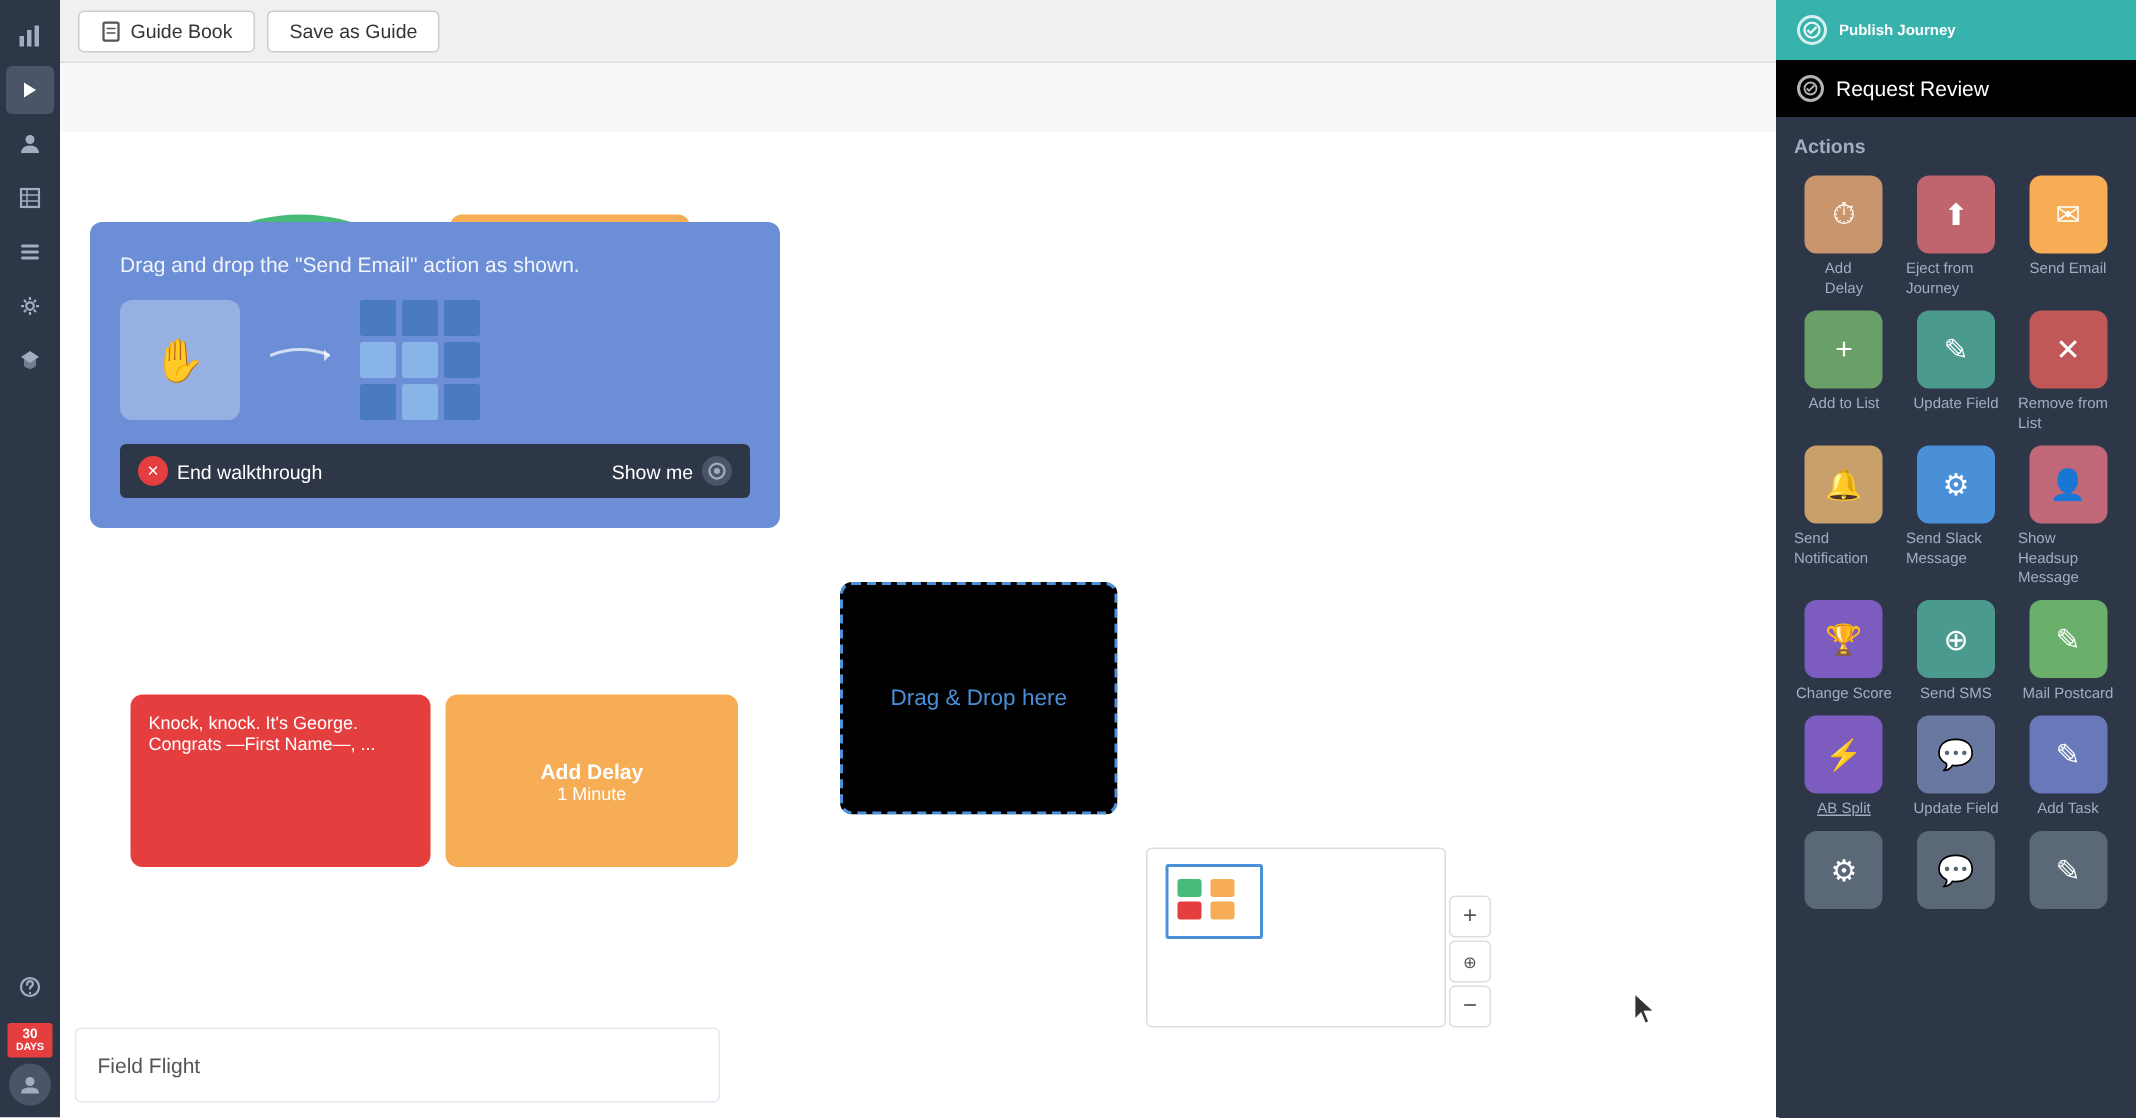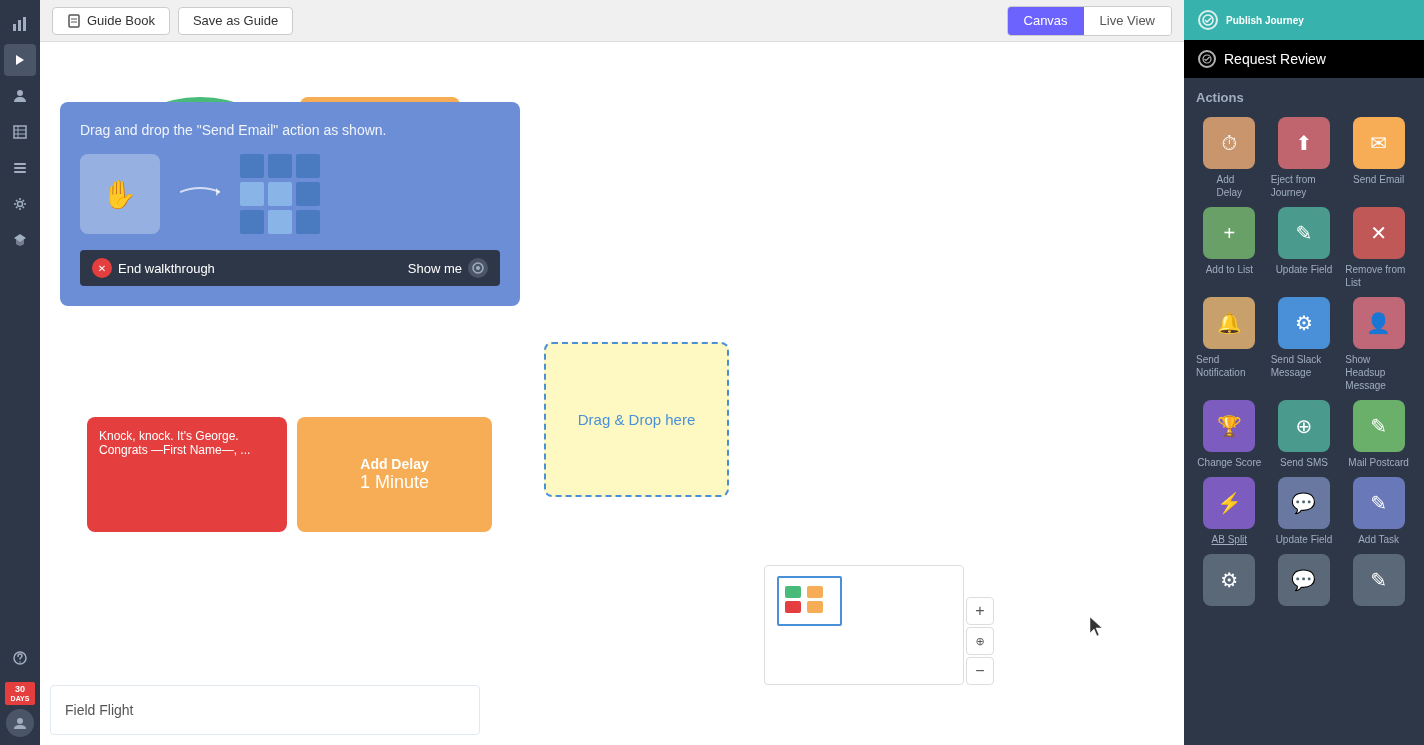--- a/index.html
+++ b/index.html
@@ -52,20 +52,21 @@
       font-size: 12px;
     }
 
     
     .main-area {
       flex: 1;
       display: flex;
       flex-direction: column;
       background: #f7f8fa;
       overflow: hidden;
+      gap: 46px;
     }
 
     
     .top-bar {
       height: 42px;
       background: #f0f0f0;
       border-bottom: 1px solid #ddd;
       display: flex;
       align-items: center;
       padding: 0 12px;
@@ -270,33 +271,33 @@
     }
     .canvas-card-orange-title {
       font-size: 14px;
       font-weight: bold;
     }
 
     
     .drop-zone {
       position: absolute;
       top: 300px;
-      left: 504px;
+      left: 520px;
       width: 185px;
       height: 155px;
       border: 2px dashed #4a90d9;
       border-radius: 8px;
       display: flex;
       align-items: center;
       justify-content: center;
       color: #4a90d9;
       font-size: 15px;
       font-weight: 500;
       text-align: center;
-      background: #fef9c3;
+      background: #000000;
       z-index: 5;
     }
 
     
     .mini-map {
       position: absolute;
       bottom: 60px;
       right: 220px;
       width: 200px;
       height: 120px;
@@ -603,24 +604,20 @@
       <svg width="14" height="14" viewBox="0 0 14 14" fill="none">
         <rect x="2" y="1" width="10" height="12" rx="1" stroke="#555" stroke-width="1.5" fill="none"></rect>
         <line x1="4" y1="5" x2="10" y2="5" stroke="#555" stroke-width="1"></line>
         <line x1="4" y1="8" x2="10" y2="8" stroke="#555" stroke-width="1"></line>
       </svg>
       <span>Guide Book</span>
     </button>
     <button class="top-bar-btn">
       <span>Save as Guide</span>
     </button>
-    <div class="view-toggle" style="margin-left: auto;">
-      <button class="view-toggle-btn active">Canvas</button>
-      <button class="view-toggle-btn">Live View</button>
-    </div>
   </div>
 
   <div class="canvas-area">
 
     <div class="canvas-card-green"></div>
 
     <div class="canvas-card-yellow">
       <div style="padding: 8px; display: flex; justify-content: center; align-items: center; height: 100%;">
         <svg width="24" height="20" viewBox="0 0 24 20" fill="none">
           <rect x="1" y="1" width="10" height="8" rx="1" stroke="white" stroke-width="1.5"></rect>
@@ -671,21 +668,21 @@
         </div>
       </div>
     </div>
 
     <div class="canvas-card-red">
       <div>Knock, knock. It's George. Congrats —First Name—, ...</div>
     </div>
 
     <div class="canvas-card-orange">
       <div class="canvas-card-orange-title">Add Delay</div>
-      <div style="font-size:18px;">1 Minute</div>
+      <div style="font-size:12px;">1 Minute</div>
     </div>
 
     <div class="drop-zone">
       <span>Drag &amp; Drop here</span>
     </div>
 
     <div class="mini-map">
       <div class="mini-map-content">
         <div class="mini-dot mini-dot-green"></div>
         <div class="mini-dot mini-dot-orange"></div>

